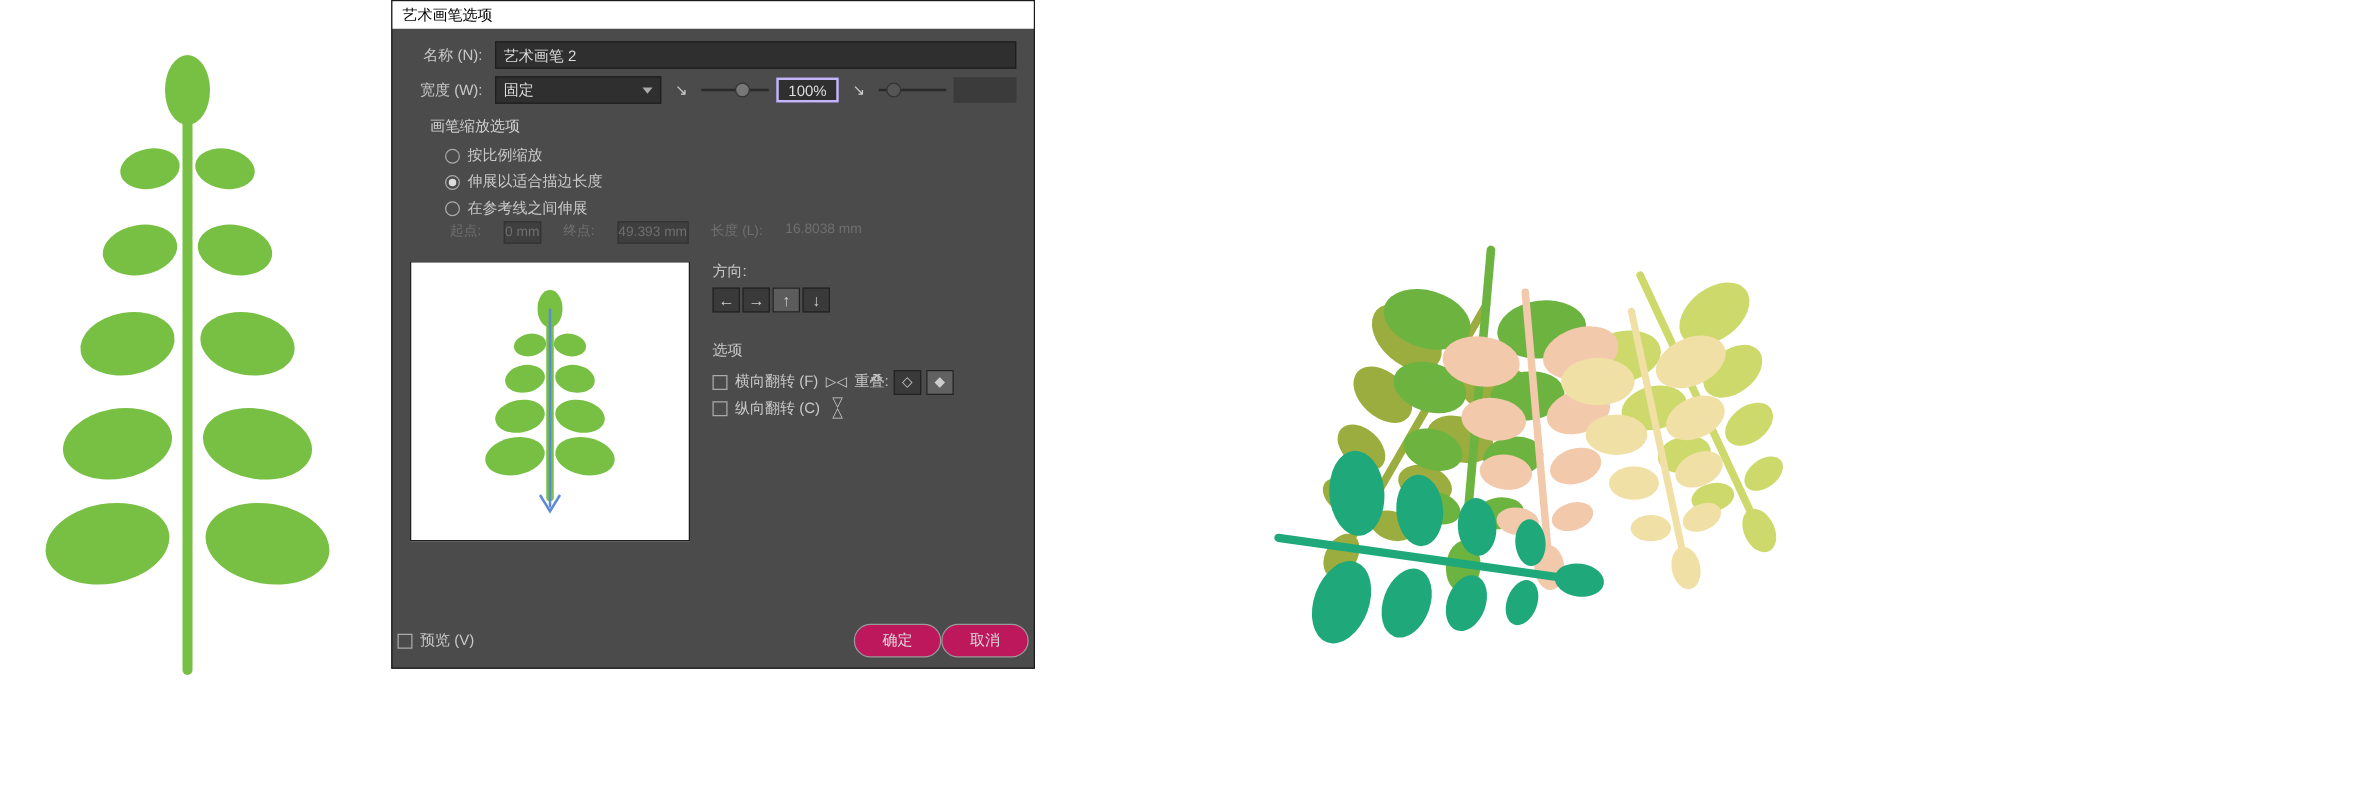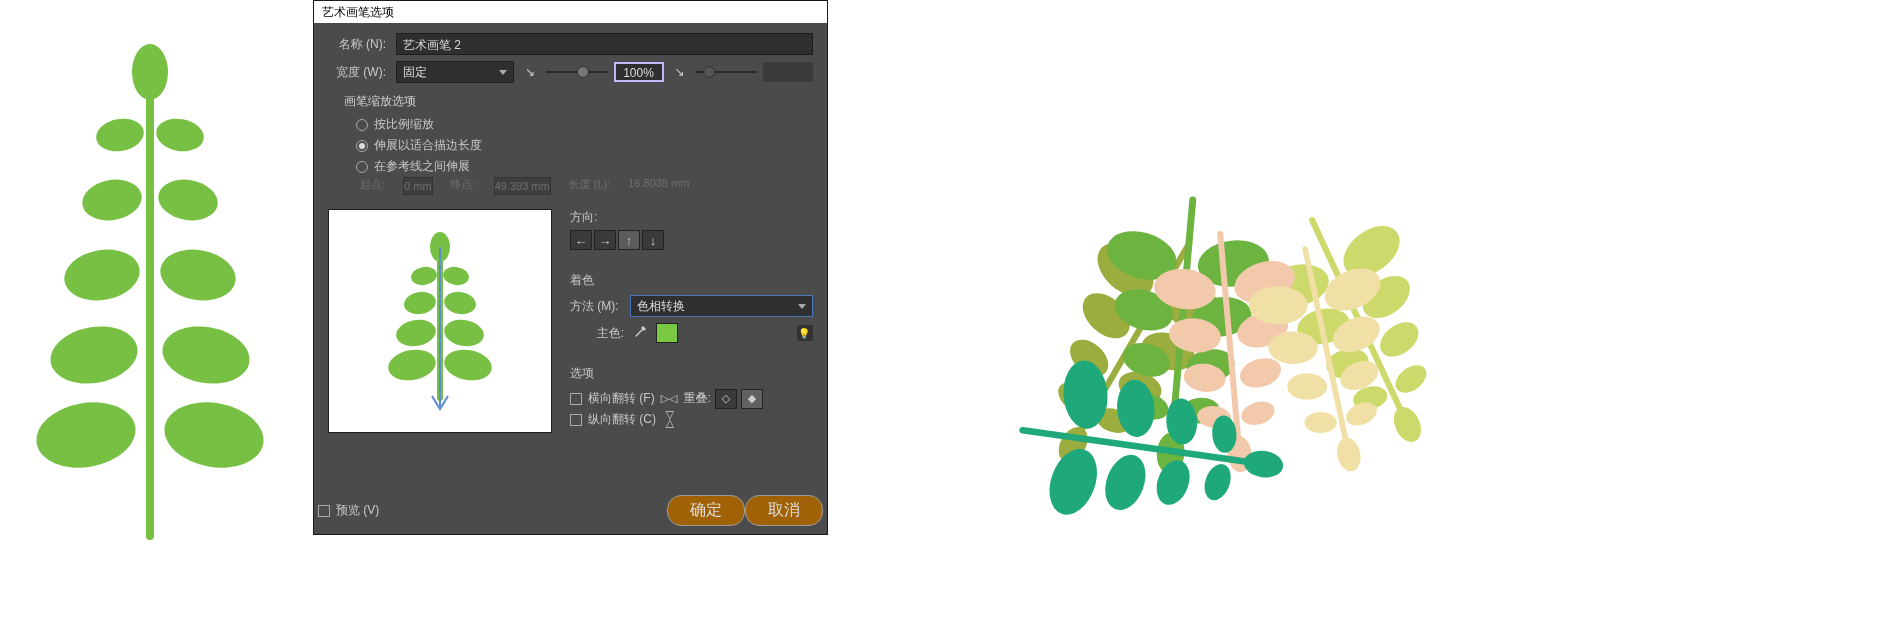--- a/index.html
+++ b/index.html
@@ -156,22 +156,22 @@
     border: 1px solid #222; display:inline-flex;
     align-items:center;justify-content:center;color:#ccc;font-size:11px;
   }
   .small-btn.active { background:#616161;}
   .footer {
     display: flex; align-items: center; padding: 8px 4px;
     gap: 0;
   }
   .footer .spacer { flex: 1; }
   .pill-btn {
-    background: #a16207; border: 1px solid #9a9a9a; color: #ddd;
-    padding: 4px 22px; border-radius: 14px; font-size: 16px;
+    background: #be185d; border: 1px solid #9a9a9a; color: #ddd;
+    padding: 4px 22px; border-radius: 14px; font-size: 12px;
   }
   .ghost-label { color: #c8c8c8; }
   
   .right-art {
     position: absolute;
     left: 920px;
     top: 30px;
     width: 650px;
     height: 540px;
   }
@@ -207,21 +207,21 @@
 
     <div class="row">
       <span class="label-right ghost-label">名称 (N):</span>
       <div class="text-input">
         <span>艺术画笔 2</span>
       </div>
     </div>
 
     <div class="row">
       <span class="label-right ghost-label">宽度 (W):</span>
-      <div class="select" style="width:118px">
+      <div class="select" style="width:133px">
         <span>固定</span>
         <span class="caret"></span>
       </div>
       <span class="icon-btn">↘</span>
       <div class="slider-wrap" style="max-width:90px">
         <div class="slider-track">
           <div class="slider-thumb" style="left:50%"></div>
         </div>
       </div>
       <div class="pct-box">100%</div>
@@ -283,41 +283,20 @@
         <div>
           <div class="ghost-label" style="margin-bottom:4px">方向:</div>
           <div class="dir-buttons">
             <div class="dir-btn">←</div>
             <div class="dir-btn">→</div>
             <div class="dir-btn active">↑</div>
             <div class="dir-btn">↓</div>
           </div>
         </div>
 
-        <div style="margin-top:14px">
-          <div class="ghost-label" style="margin-bottom:6px">着色</div>
-          <div class="row">
-            <span class="ghost-label" style="width:54px">方法 (M):</span>
-            <div class="select" style="flex:1;border-color:#4a78b8">
-              <span>色相转换</span>
-              <span class="caret"></span>
-            </div>
-          </div>
-          <div class="row" style="margin-top:6px">
-            <span class="ghost-label" style="width:54px;text-align:right">主色:</span>
-            <span class="icon-btn">
-              <svg width="14" height="14" viewBox="0 0 14 14">
-                  <path d="M11 1l2 2-2 2-1-1-6 6-2 1 1-2 6-6-1-1 2-2z" fill="#ccc"></path>
-                </svg>
-            </span>
-            <div class="swatch"></div>
-            <span style="flex:1"></span>
-            <span class="tips-icon">💡</span>
-          </div>
-        </div>
 
         <div style="margin-top:14px">
           <div class="ghost-label" style="margin-bottom:6px">选项</div>
           <div class="row" style="justify-content:flex-start">
             <div class="check-row" style="padding-left:0">
               <span class="checkbox"></span>
               <span>横向翻转 (F)</span>
               <span class="flip-icons">▷◁</span>
             </div>
             <div style="display:flex;align-items:center;gap:4px">

